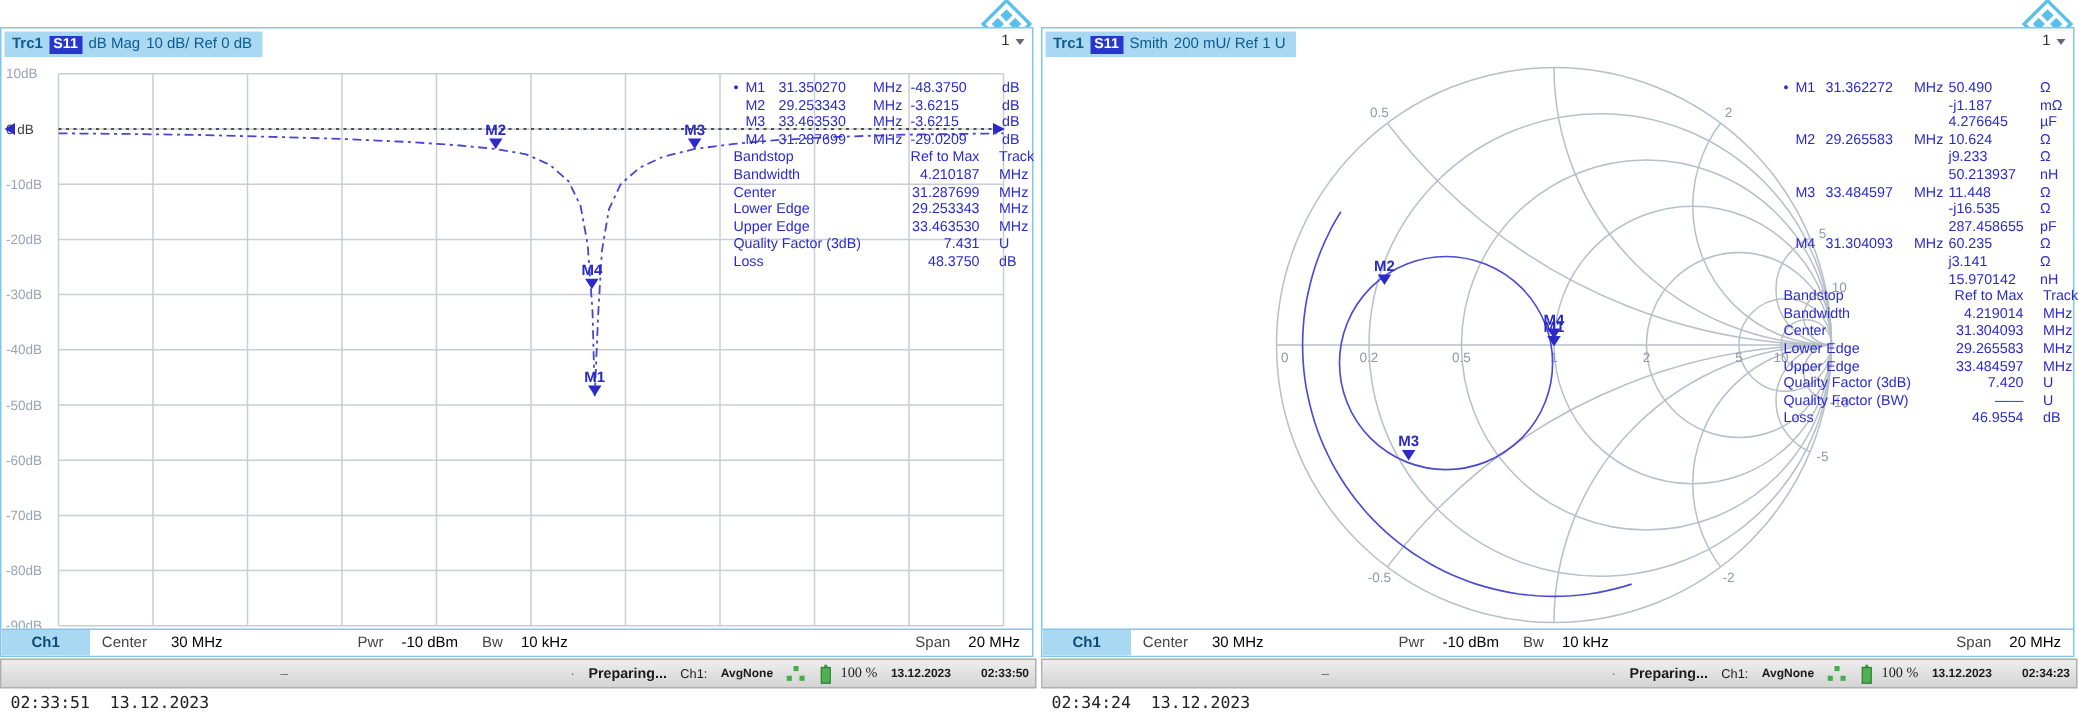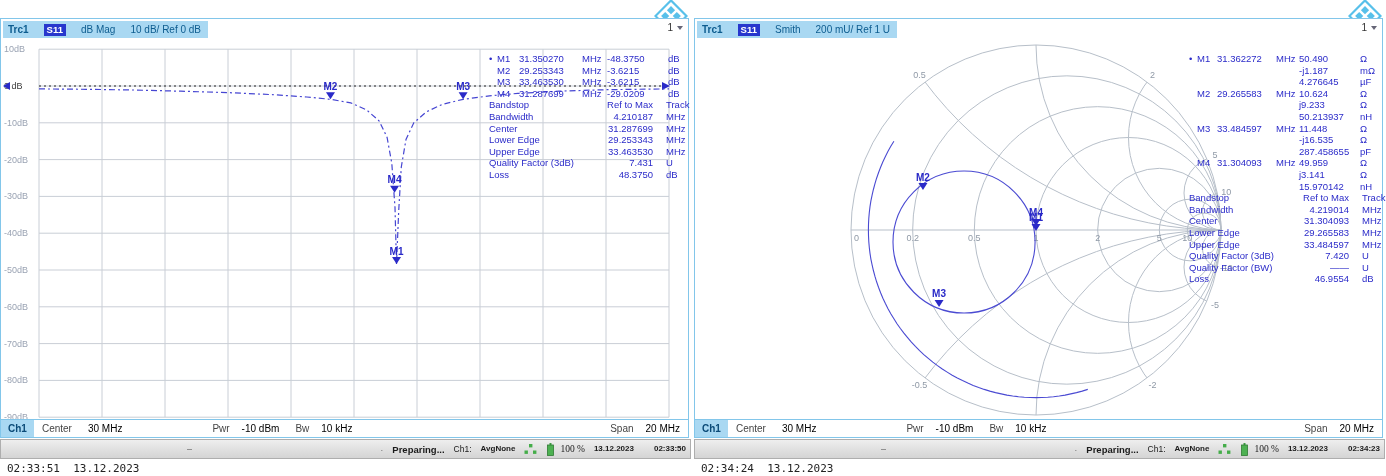--- a/index.html
+++ b/index.html
@@ -8,21 +8,21 @@
   .logo{position:absolute;top:0;height:32px;width:34px;}
   #logo-left{left:654px;} #logo-right{left:1348px;}
 
   .panel{position:absolute;top:18px;width:691px;height:458px;}
   #panel-left{left:0;} #panel-right{left:694px;}
 
   .screen{position:absolute;top:0;left:0;width:689px;height:420px;border:1px solid #82c6ea;
           background:#fff;box-sizing:border-box;}
   .toolbar{position:absolute;top:0;left:0;right:0;height:21px;}
   .trc-chip{position:absolute;left:2px;top:2px;height:17px;display:inline-flex;align-items:center;
-            gap:15px;background:#a9d8f2;padding:0 7px 0 5px;font-size:10px;color:#0d5c8f;}
+            gap:4px;background:#a9d8f2;padding:0 7px 0 5px;font-size:10px;color:#0d5c8f;}
   .trc-name{font-weight:bold;}
   .s-badge{background:#2737cd;color:#fff;font-weight:bold;font-size:9.5px;padding:0.5px 3px;}
   .win-chip{position:absolute;right:5px;top:3px;display:flex;align-items:center;gap:4px;
             font-size:10px;color:#333;}
   .chev{width:0;height:0;border-left:3.5px solid transparent;border-right:3.5px solid transparent;
         border-top:4px solid #667;}
   .plot{position:absolute;top:21px;left:0;}
 
   .info{position:absolute;top:34px;right:3px;font-size:9.5px;line-height:11.6px;color:#2b2bc9;}
   .info-left{width:196px;}
@@ -31,21 +31,21 @@
   .rmrow{display:grid;grid-template-columns:8px 20px 56px 26px 1fr 22px;}
   .c-f,.c-v{}
   .c-fu,.c-u{text-align:left;padding-left:3px;}
   .brow-l{display:grid;grid-template-columns:1fr 70px 32px;}
   .brow-r{display:grid;grid-template-columns:1fr 64px 30px;}
   .b-v{text-align:right;}
   .b-u{text-align:left;padding-left:13px;}
 
   .chbar{position:absolute;left:0;right:0;bottom:0;height:17px;border-top:1px solid #82c6ea;
          display:flex;align-items:center;font-size:10px;color:#222;background:#fff;}
-  .ch-chip{height:100%;display:flex;align-items:center;padding:0 7px;background:#a9d8f2;
+  .ch-chip{height:100%;display:flex;align-items:center;padding:0 20px;background:#a9d8f2;
            color:#0b4a77;font-weight:bold;}
   .cb-l{color:#444;}
   .cb-v{color:#000;}
   .m8{margin-left:8px;} .m16{margin-left:16px;} .m12{margin-left:12px;} .m90{margin-left:90px;}
   .sp{margin-left:auto;} .mr8{margin-right:8px;}
 
   .statusbar{position:absolute;left:0;top:421px;width:691px;height:20px;box-sizing:border-box;
              background:linear-gradient(#eeeeee,#d4d4d4);border:1px solid #aeaeae;display:flex;
              align-items:center;font-size:9.5px;color:#1a1a1a;}
   .sb-handle{margin-left:186px;color:#666;font-size:9px;}
@@ -420,21 +420,21 @@
           <span></span>
           <span class="c-v">287.458655</span>
           <span class="c-u">pF</span>
         </div>
 
       <div class="rmrow">
         <span class="c-b"></span>
           <span class="c-n">M4</span>
           <span class="c-f">31.304093</span>
           <span class="c-fu">MHz</span>
-          <span class="c-v">49.959</span>
+          <span class="c-v">60.235</span>
           <span class="c-u">Ω</span>
       </div>
       <div class="rmrow">
           <span></span>
           <span></span>
           <span></span>
           <span></span>
           <span class="c-v">j3.141</span>
           <span class="c-u">Ω</span>
         </div>

